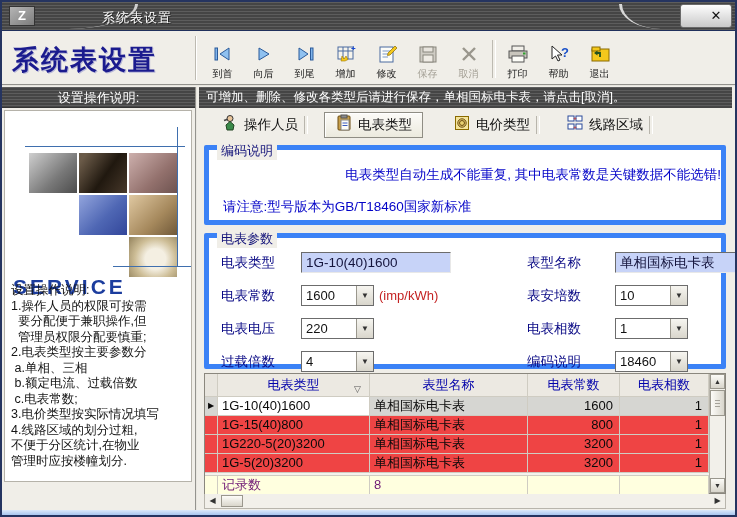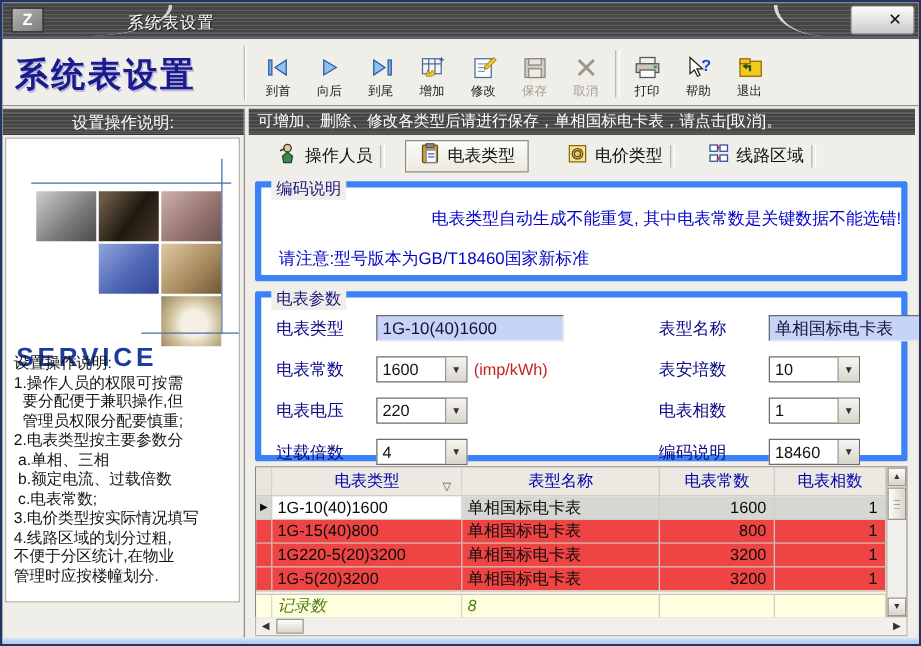--- a/index.html
+++ b/index.html
@@ -132,21 +132,21 @@
   .c-2{ width:158px; padding-left:4px; }
   .c-3{ width:92px; text-align:right; padding-right:6px; }
   .c-4{ flex:1; text-align:right; padding-right:6px; }
   .thead .tcell{ background:#ece9e2; color:#0000aa; text-align:center; padding:0; height:23px; line-height:22px; position:relative; }
   .thead .c-sel{ background:#e8e5de; }
   .sortmark{ position:absolute; right:8px; top:4px; font-size:9px; color:#555; }
   .tdata .tcell{ height:19px; line-height:18px; color:#0a0a0a; background:#ef4444; }
   .tdata.selected .tcell{ background:#d6d6d2; }
   .tdata.selected .c-1{ background:#fff; }
   .gaprow{ height:3px; border-bottom:1px solid #cfccc2; background:#f4f2ec; }
-  .tfoot .tcell{ height:19px; line-height:18px; background:#ffffdf; color:#4d7c0f;font-style:italic; }
+  .tfoot .tcell{ height:19px; line-height:18px; background:#ffffdf; color:#701a75; }
   
   .vscroll{ position:absolute; right:0; top:0; bottom:0; width:16px; background:#f2f0ea; border-left:1px solid #b8b5ac; }
   .sb-btn{
     height:15px; background:linear-gradient(180deg,#fcfbf7,#d8d5cb); border:1px solid #9a978d;
     font-size:7px; color:#333; text-align:center; line-height:14px; cursor:pointer;
   }
   .sb-btn.down{ position:absolute; bottom:0; left:0; right:0; }
   .sb-btn.up{ position:absolute; top:0; left:0; right:0; }
   .vthumb{
     position:absolute; top:16px; left:0; right:0; height:26px;

